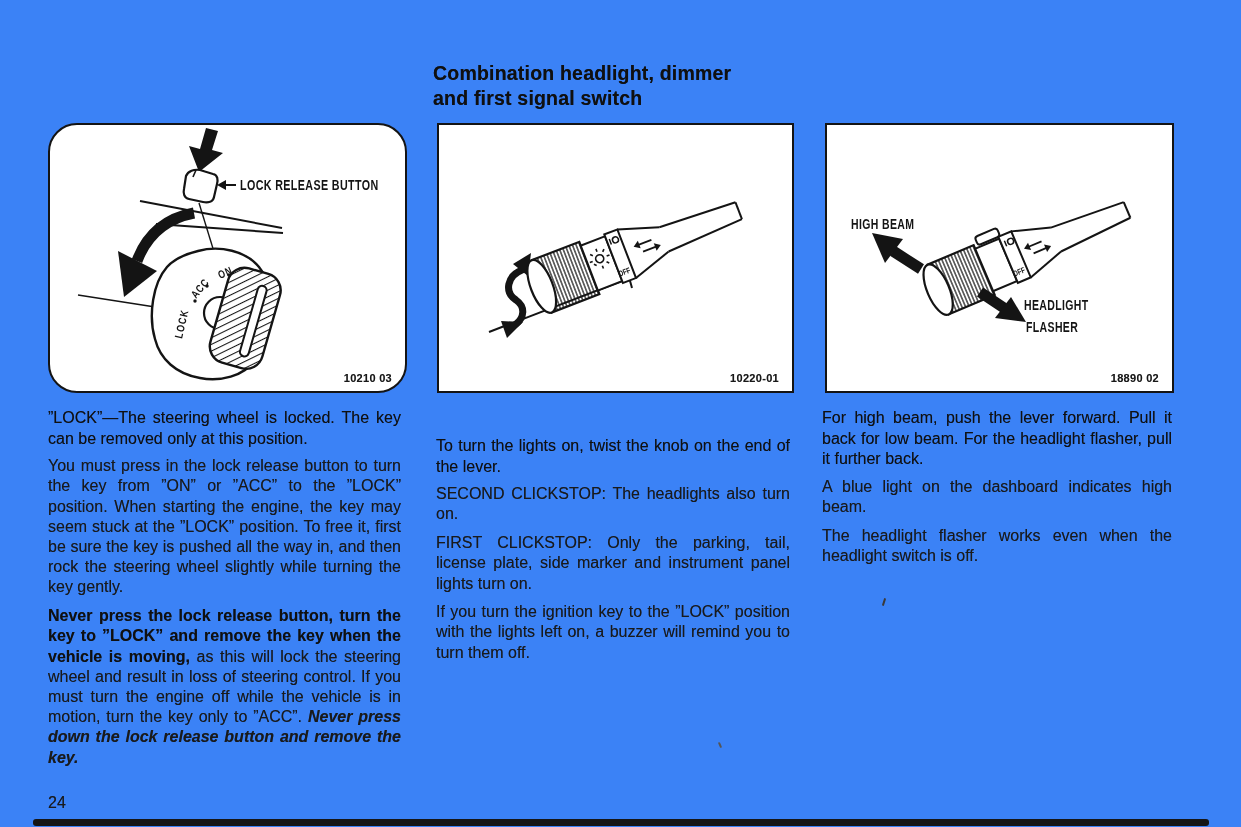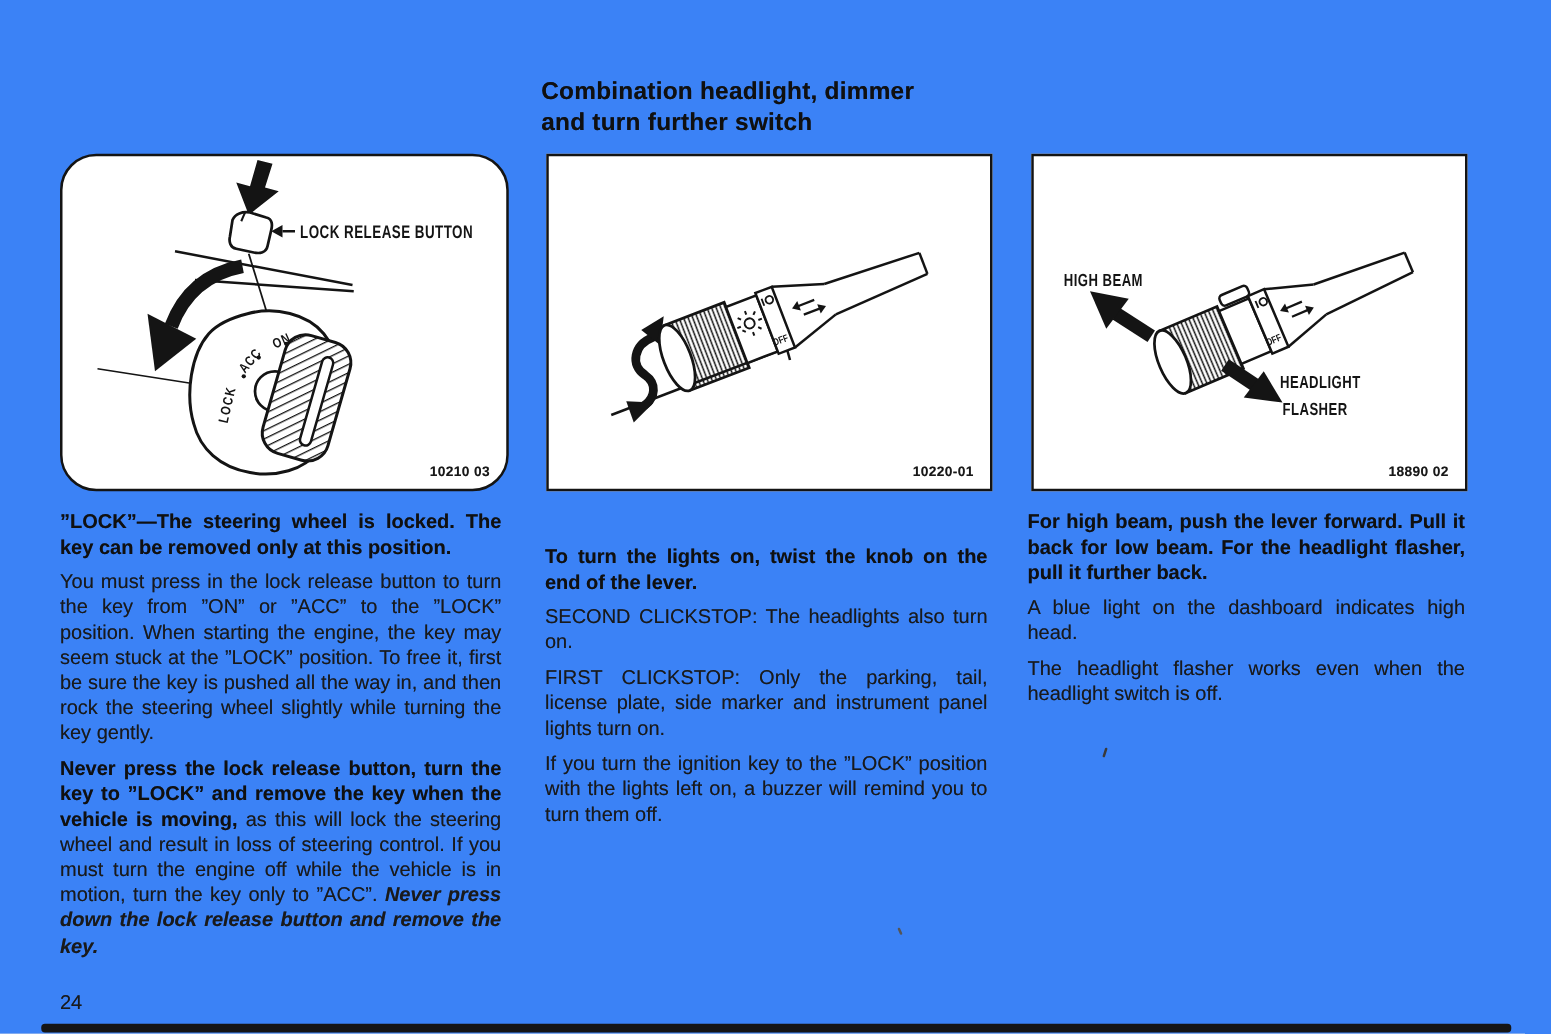--- a/index.html
+++ b/index.html
@@ -35,21 +35,21 @@
     font-size:16px;line-height:20.2px;
     text-align:justify;
     color:#1a1a1a;
     text-shadow:0 0 .5px rgba(0,0,0,.45);
   }
   #col1{left:48px;width:353px;}
   #col2{left:436px;width:354px;margin-top:28px;}
   #col3{left:822px;width:350px;}
   .col h3{
     font-size:16px;line-height:20.6px;margin:0 0 7px 0;
-    font-weight:bold;color:#101010;
+    font-weight:normal;color:#101010;
   }
   .col p{margin:0 0 8.5px 0;}
   .warn-b{font-weight:bold;color:#101010;}
   .warn-i{font-style:italic;font-weight:bold;}
   .pagenum{
     position:absolute;left:48px;top:794px;
     font-size:16px;color:#1a1a1a;
     text-shadow:0 0 .5px rgba(0,0,0,.45);
   }
   .bottom-bar{
@@ -61,21 +61,21 @@
   #speck-b{left:719px;top:742px;width:2px;height:6px;transform:rotate(-24deg);border-radius:1px;background:#555;}
   svg text{font-family:"Liberation Sans","DejaVu Sans",sans-serif;font-weight:bold;fill:#141414;}
 </style>
 </head>
 <body>
 
 <div class="page">
 
   <div class="title">
     <div>Combination headlight, dimmer</div>
-    <div>and turn further switch</div>
+    <div>and first signal switch</div>
   </div>
 
   <div class="figbox" id="fig1">
     <svg width="354" height="265" viewBox="0 0 354 265">
       <defs>
         <pattern id="hatchKey" patternUnits="userSpaceOnUse" width="6" height="6" patternTransform="rotate(48)">
           <line x1="0" y1="0" x2="0" y2="6" stroke="#151515" stroke-width="2.1"></line>
         </pattern>
       </defs>
 
@@ -224,21 +224,21 @@
 
   <div class="col" id="col2">
     <h3>To turn the lights on, twist the knob on the end of the lever.</h3>
     <p>SECOND CLICKSTOP: The headlights also turn on.</p>
     <p>FIRST CLICKSTOP: Only the parking, tail, license plate, side marker and instrument panel lights turn on.</p>
     <p>If you turn the ignition key to the ”LOCK” position with the lights left on, a buzzer will remind you to turn them off.</p>
   </div>
 
   <div class="col" id="col3">
     <h3>For high beam, push the lever forward. Pull it back for low beam. For the head­light flasher, pull it further back.</h3>
-    <p>A blue light on the dashboard indicates high head.</p>
+    <p>A blue light on the dashboard indicates high beam.</p>
     <p>The headlight flasher works even when the headlight switch is off.</p>
   </div>
 
   <span class="pagenum">24</span>
 
   <div class="speck" id="speck-a"></div>
   <div class="speck" id="speck-b"></div>
   <div class="bottom-bar"></div>
 
 </div>

